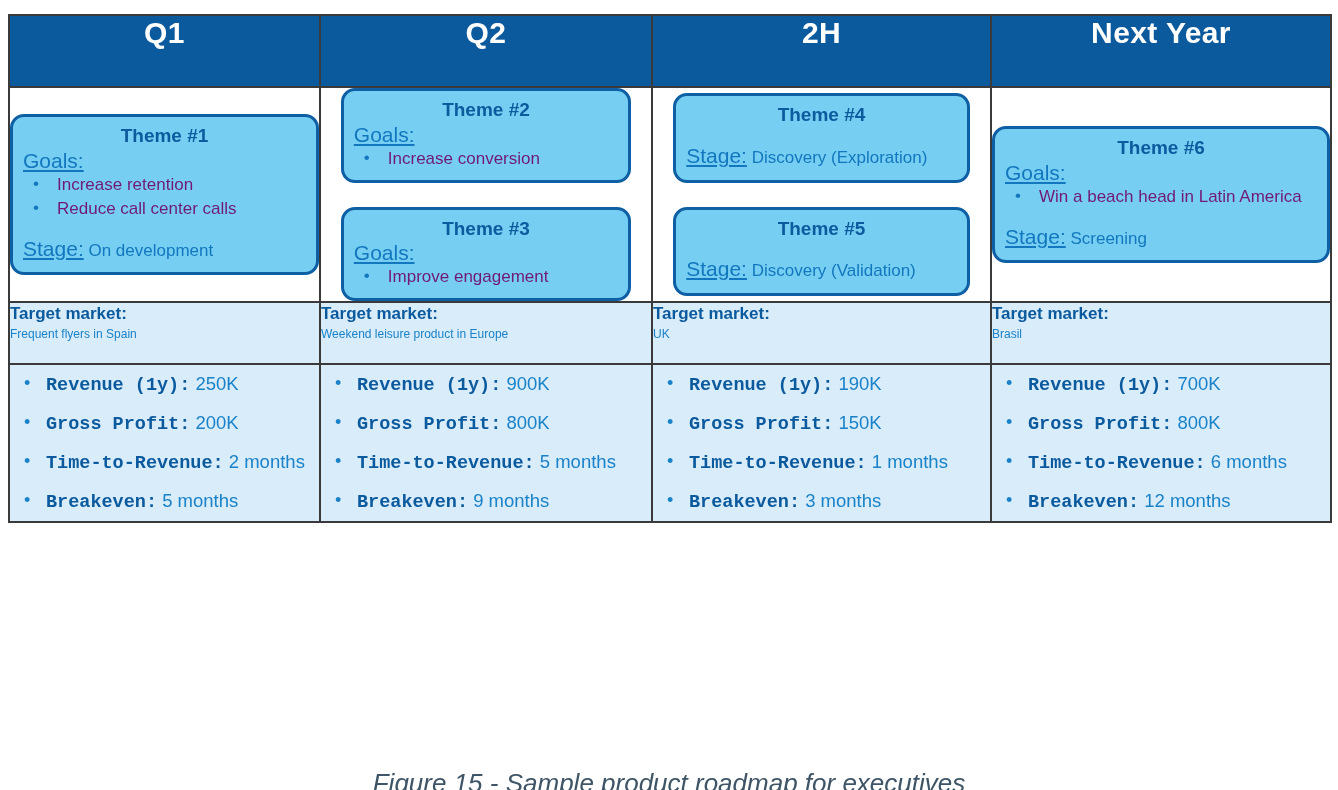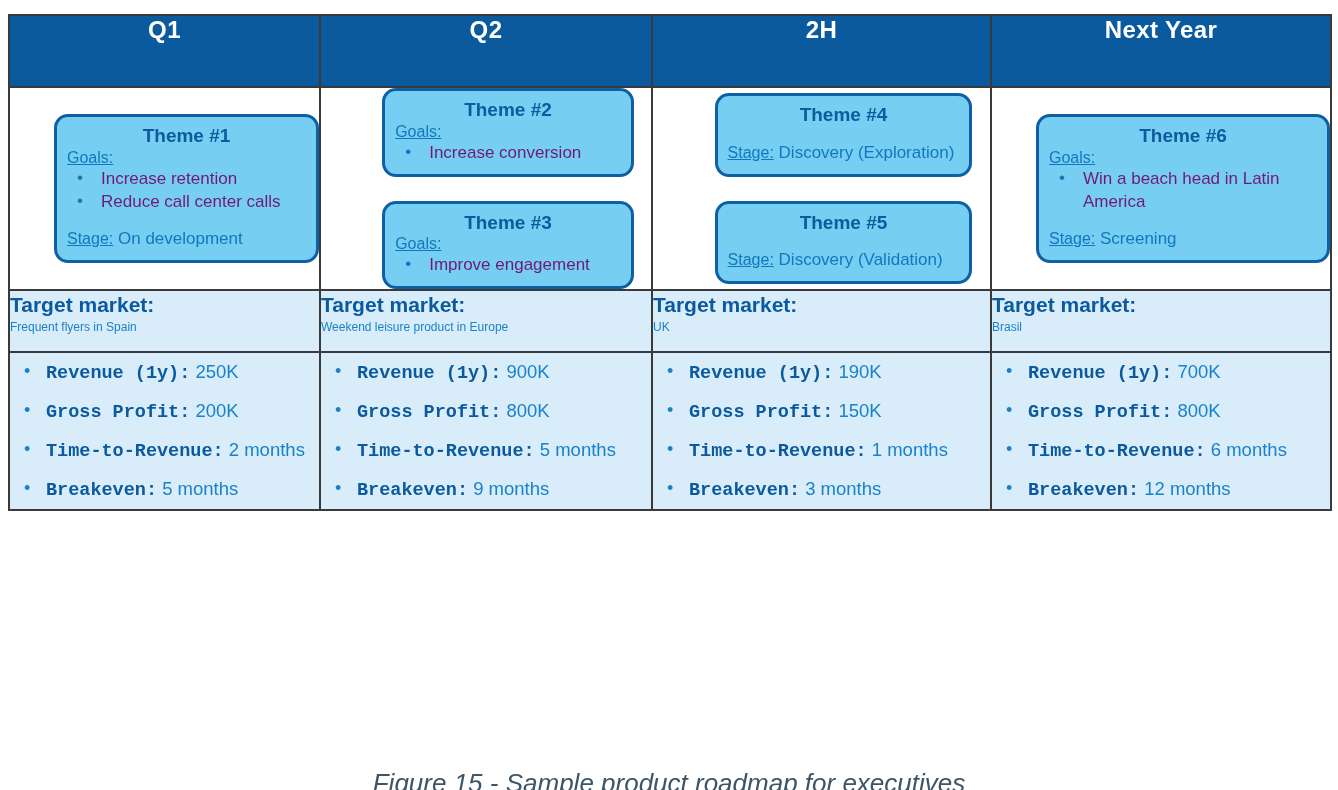--- a/index.html
+++ b/index.html
@@ -40,40 +40,39 @@
     padding: 0;
     vertical-align: top;
   }
 
   
   .hdr-cell {
     background: #0B5A9E;
     color: #ffffff;
     text-align: center;
     height: 70px;
-    font-size: 24px;
+    font-size: 30px;
     font-weight: bold;
     letter-spacing: 0.4px;
     vertical-align: middle;
   }
 
   
   .themes-cell {
     background: #ffffff;
     height: 196px;
     padding: 8px 10px;
   }
   .themes-wrap {
     display: flex;
     flex-direction: column;
     justify-content: center;
     align-items: center;
     height: 100%;
     gap: 24px;
-    padding-left: 44px;
   }
 
   .theme-box {
     background: #76CFF2;
     border: 3px solid #0E5FA4;
     border-radius: 14px;
     padding: 7px 10px 9px 10px;
     box-sizing: border-box;
     color: #0C5B9E;
   }
@@ -83,21 +82,21 @@
   .theme-title {
     text-align: center;
     font-weight: bold;
     font-size: 19px;
     color: #0C5B9E;
     line-height: 1.25;
     margin-bottom: 1px;
   }
 
   .theme-label {
-    font-size: 16px;
+    font-size: 21px;
     color: #1277BE;
     text-decoration: underline;
     display: inline;
   }
 
   .goals-list {
     list-style: none;
     margin: 0;
     padding: 0 0 0 4px;
   }
@@ -125,21 +124,21 @@
   .stage-spacer { height: 14px; }
   .stage-val { text-decoration: none; }
 
   
   .info-cell {
     background: #D8ECFA;
     padding: 18px 14px 18px 16px;
     height: 60px;
   }
   .info-label {
-    font-size: 21px;
+    font-size: 17px;
     font-weight: bold;
     color: #0B5A9E;
     line-height: 1.35;
   }
   .info-value {
     font-size: 12px;
     color: #1A82C8;
     line-height: 1.35;
   }
 

